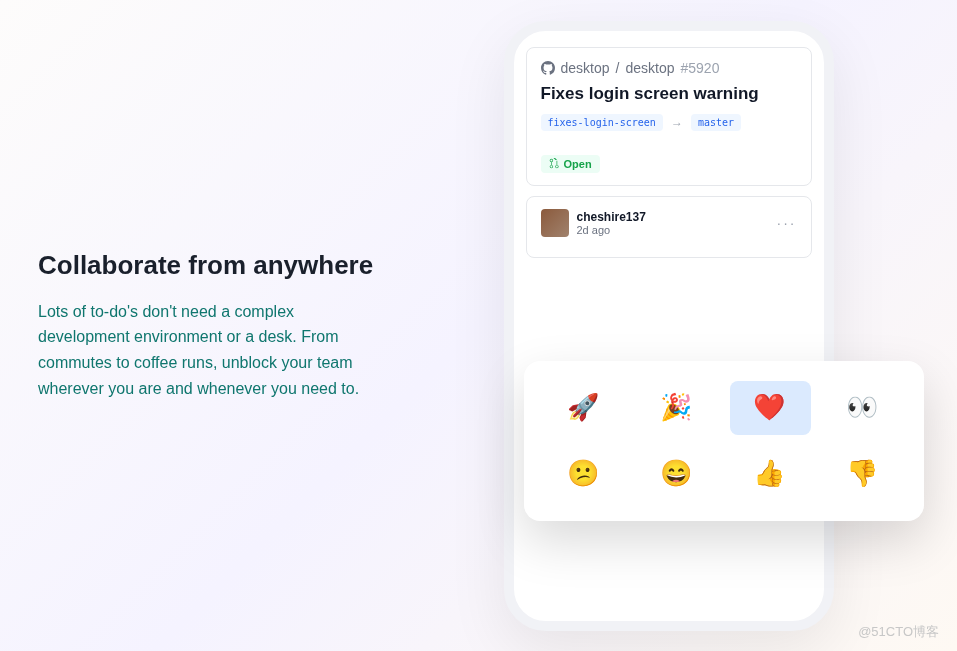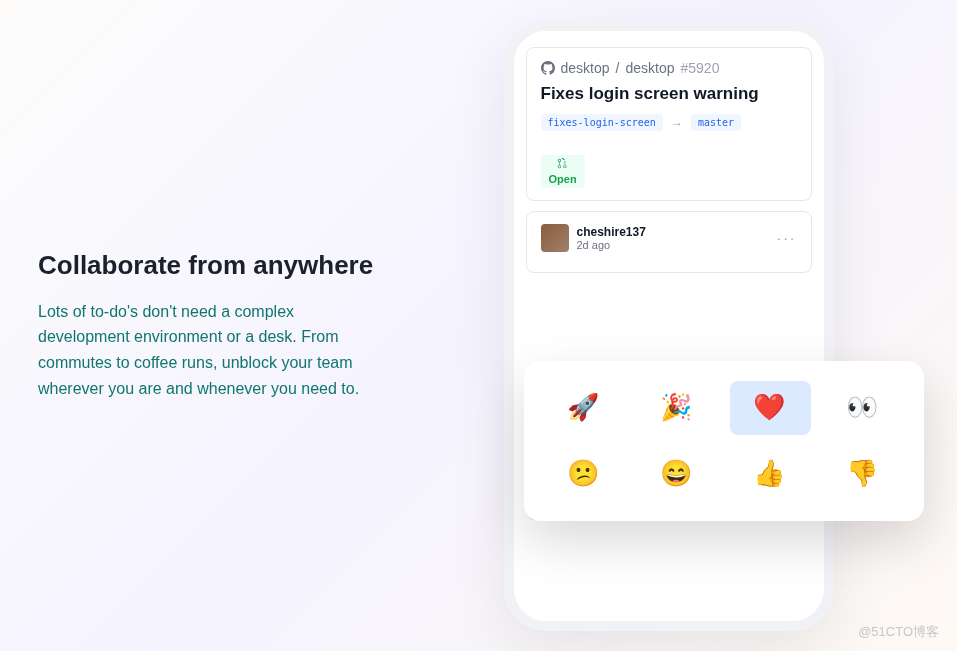--- a/index.html
+++ b/index.html
@@ -28,21 +28,21 @@
     .gh-icon { width: 14px; height: 14px; }
     .pr-title { font-size: 17px; font-weight: 700; color: #111827; margin-bottom: 10px; }
     .branch-row { display: flex; align-items: center; gap: 8px; margin-bottom: 24px; }
     .branch-pill {
       font-family: "SFMono-Regular", Consolas, monospace; font-size: 10px;
       color: #2563eb; background: #eff6ff; padding: 3px 7px; border-radius: 4px;
     }
     .arrow { color: #9ca3af; font-size: 12px; }
     .status-open {
       display: inline-flex; align-items: center; gap: 4px; font-size: 11px; font-weight: 600;
-      color: #16a34a; background: #ecfdf5; padding: 3px 8px; border-radius: 4px; flex-direction: column;
+      color: #16a34a; background: #ecfdf5; padding: 3px 8px; border-radius: 4px;
     }
     .pr-icon { width: 11px; height: 11px; }
     .files-row {
       display: flex; justify-content: space-between; align-items: center;
       border-top: 1px solid #e5e7eb; padding: 10px 14px;
     }
     .files-left { font-size: 12px; color: #111827; font-weight: 600; }
     .review-link { font-size: 11px; color: #2563eb; font-weight: 500; margin-top: 2px; }
     .diff-stats { font-size: 12px; font-weight: 600; }
     .additions { color: #16a34a; }

